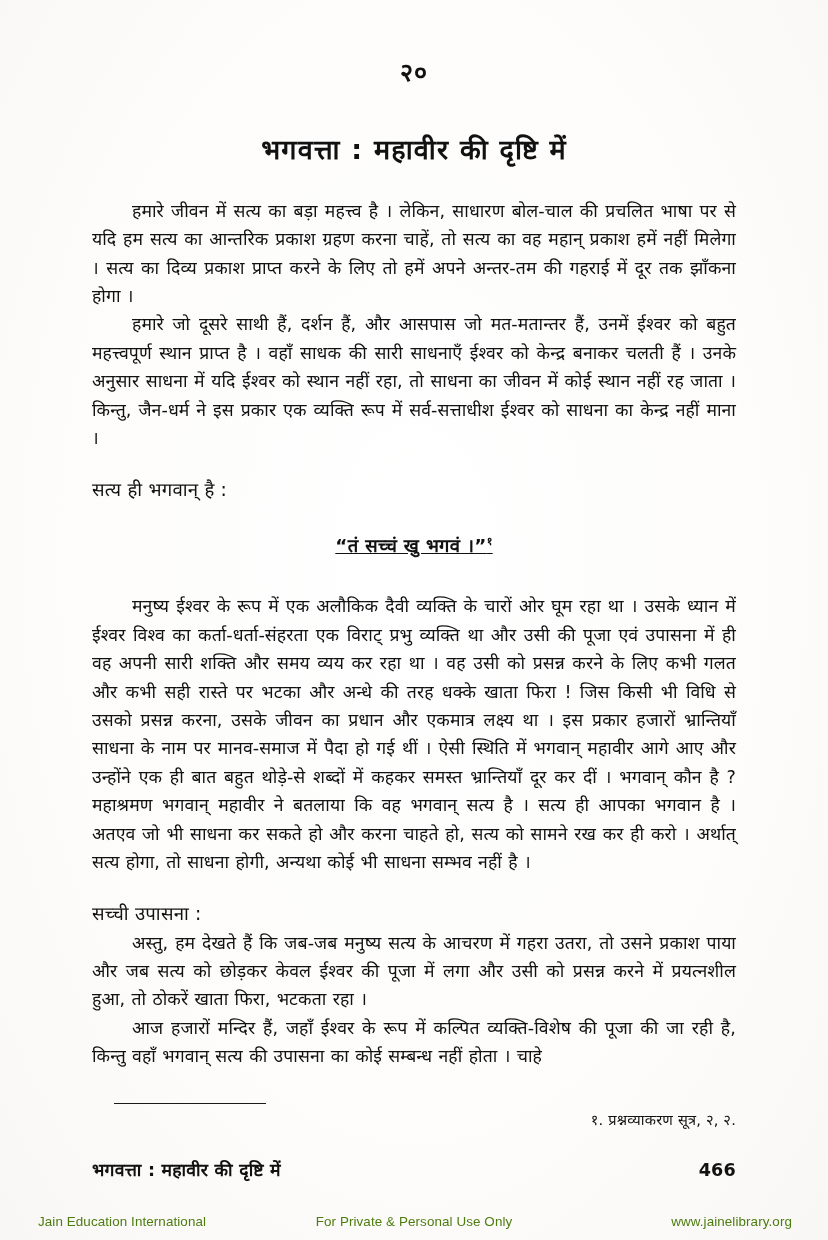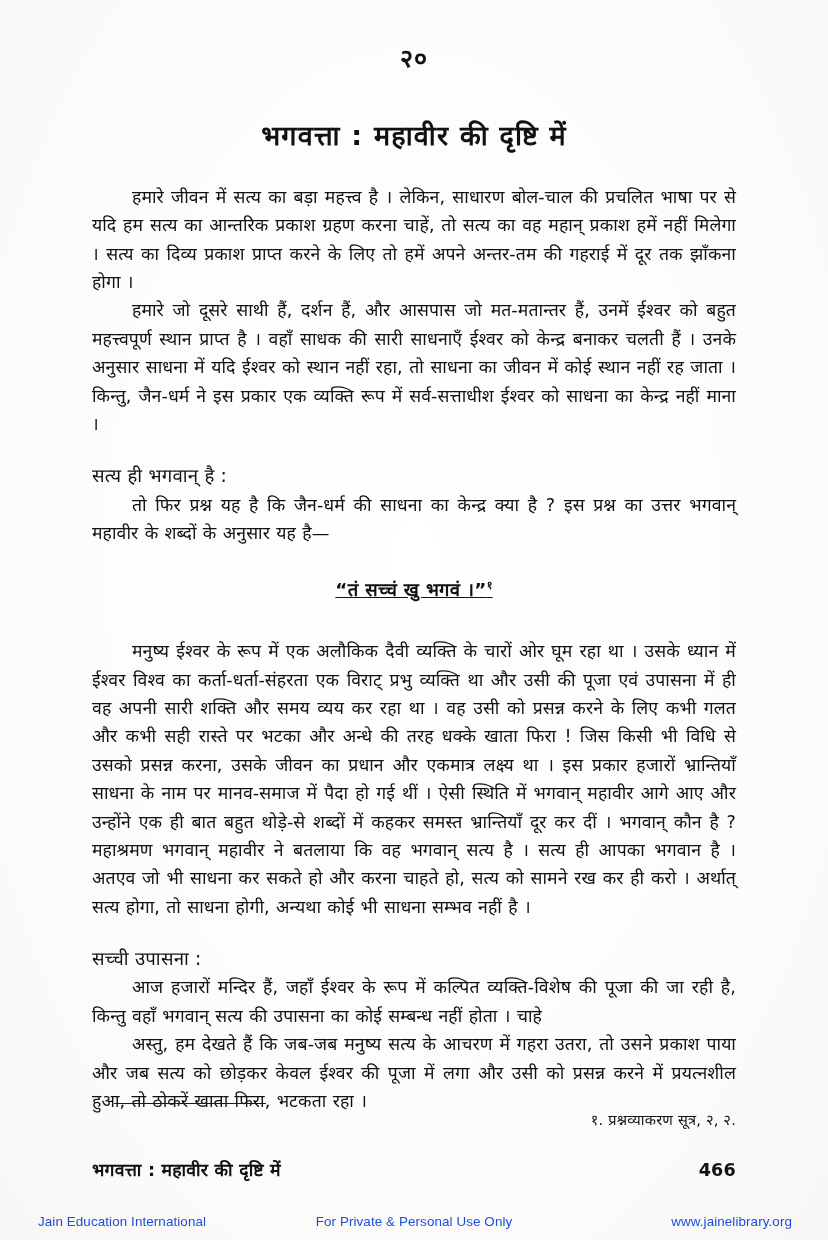--- a/index.html
+++ b/index.html
@@ -33,21 +33,21 @@
     padding: 0 92px;
     box-sizing: border-box;
   }
 
   
   .chapter-number {
     text-align: center;
     font-size: 25px;
     font-weight: 700;
     letter-spacing: 1px;
-    padding-top: 46px;
+    padding-top: 60px;
     line-height: 1;
   }
 
   
   .chapter-title {
     text-align: center;
     font-size: 27px;
     font-weight: 700;
     letter-spacing: 1.2px;
     margin-top: 48px;
@@ -138,21 +138,21 @@
 
   
   .watermark-bar {
     position: absolute;
     left: 0;
     right: 0;
     top: 1203px;
     height: 37px;
     display: flex;
     align-items: center;
-    color: #1d4ed8;
+    color: #4d7c0f;
     font-family: "Liberation Sans", sans-serif;
     font-size: 13.4px;
     letter-spacing: 0.1px;
   }
   .watermark-bar .wm-left {
     position: absolute;
     left: 38px;
   }
   .watermark-bar .wm-center {
     position: absolute;
@@ -176,33 +176,32 @@
 
     <h1 class="chapter-title">भगवत्ता : महावीर की दृष्टि में</h1>
 
     <div class="body-block">
       <p class="para">हमारे जीवन में सत्य का बड़ा महत्त्व है । लेकिन, साधारण बोल-चाल की प्रचलित भाषा पर से यदि हम सत्य का आन्तरिक प्रकाश ग्रहण करना चाहें, तो सत्य का वह महान् प्रकाश हमें नहीं मिलेगा । सत्य का दिव्य प्रकाश प्राप्त करने के लिए तो हमें अपने अन्तर-तम की गहराई में दूर तक झाँकना होगा ।</p>
       <p class="para tight">हमारे जो दूसरे साथी हैं, दर्शन हैं, और आसपास जो मत-मतान्तर हैं, उनमें ईश्वर को बहुत महत्त्वपूर्ण स्थान प्राप्त है । वहाँ साधक की सारी साधनाएँ ईश्वर को केन्द्र बनाकर चलती हैं । उनके अनुसार साधना में यदि ईश्वर को स्थान नहीं रहा, तो साधना का जीवन में कोई स्थान नहीं रह जाता । किन्तु, जैन-धर्म ने इस प्रकार एक व्यक्ति रूप में सर्व-सत्ताधीश ईश्वर को साधना का केन्द्र नहीं माना ।</p>
     </div>
 
     <h2 class="subhead">सत्य ही भगवान् है :</h2>
 
-    <p class="para">तो फिर प्रश्न यह है कि जैन-धर्म की साधना का केन्द्र क्या है ?  इस प्रश्न का उत्तर भगवान् महावीर के शब्दों के अनुसार यह है—</p>
 
     <div class="quote">
       <span>“तं सच्चं खु भगवं ।”</span><span class="sup">१</span>
     </div>
 
     <p class="para">मनुष्य ईश्वर के रूप में एक अलौकिक दैवी व्यक्ति के चारों ओर घूम रहा था । उसके ध्यान में ईश्वर विश्व का कर्ता-धर्ता-संहरता एक विराट् प्रभु व्यक्ति था और उसी की पूजा एवं उपासना में ही वह अपनी सारी शक्ति और समय व्यय कर रहा था । वह उसी को प्रसन्न करने के लिए कभी गलत और कभी सही रास्ते पर भटका और अन्धे की तरह धक्के खाता फिरा ! जिस किसी भी विधि से उसको प्रसन्न करना, उसके जीवन का प्रधान और एकमात्र लक्ष्य था । इस प्रकार हजारों भ्रान्तियाँ साधना के नाम पर मानव-समाज में पैदा हो गई थीं । ऐसी स्थिति में भगवान् महावीर आगे आए और उन्होंने एक ही बात बहुत थोड़े-से शब्दों में कहकर समस्त भ्रान्तियाँ दूर कर दीं । भगवान् कौन है ? महाश्रमण भगवान् महावीर ने बतलाया कि वह भगवान् सत्य है । सत्य ही आपका भगवान है । अतएव जो भी साधना कर सकते हो और करना चाहते हो, सत्य को सामने रख कर ही करो । अर्थात् सत्य होगा, तो साधना होगी, अन्यथा कोई भी साधना सम्भव नहीं है ।</p>
 
     <h2 class="subhead">सच्ची उपासना :</h2>
 
+    <p class="para">अस्तु, हम देखते हैं कि जब-जब मनुष्य सत्य के आचरण में गहरा  उतरा, तो उसने प्रकाश पाया और जब सत्य को छोड़कर केवल ईश्वर की पूजा में लगा और उसी को प्रसन्न करने में प्रयत्नशील हुआ, तो ठोकरें खाता फिरा, भटकता रहा ।</p>
+
     <p class="para tight">आज हजारों मन्दिर हैं, जहाँ ईश्वर के रूप में कल्पित व्यक्ति-विशेष की पूजा की जा रही है, किन्तु वहाँ भगवान् सत्य की उपासना का कोई सम्बन्ध नहीं होता । चाहे</p>
-
-    <p class="para">अस्तु, हम देखते हैं कि जब-जब मनुष्य सत्य के आचरण में गहरा  उतरा, तो उसने प्रकाश पाया और जब सत्य को छोड़कर केवल ईश्वर की पूजा में लगा और उसी को प्रसन्न करने में प्रयत्नशील हुआ, तो ठोकरें खाता फिरा, भटकता रहा ।</p>
 
   </div>
 
   <div class="footnote-zone">
     <div class="footnote-rule"></div>
     <div class="footnote-text">१. प्रश्नव्याकरण सूत्र, २, २.</div>
   </div>
 
   <div class="running-footer">
     <span>भगवत्ता : महावीर की दृष्टि में</span>

